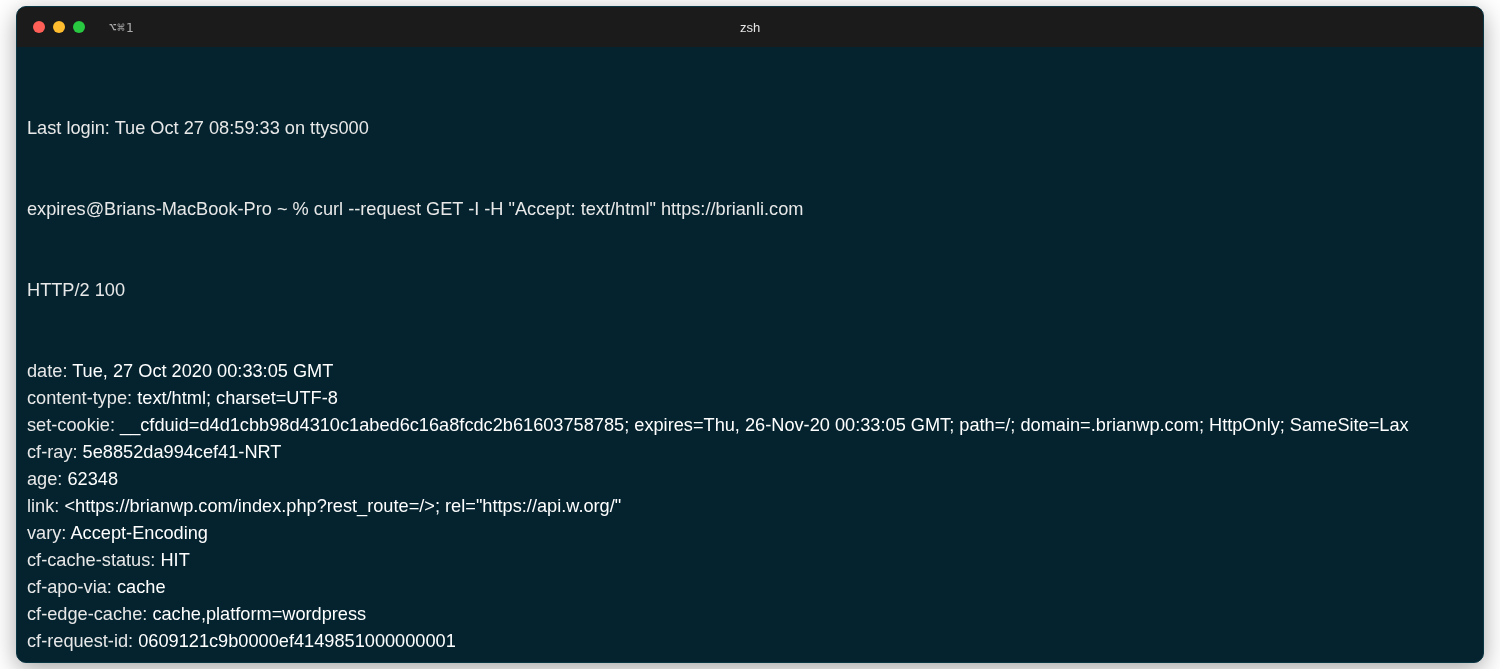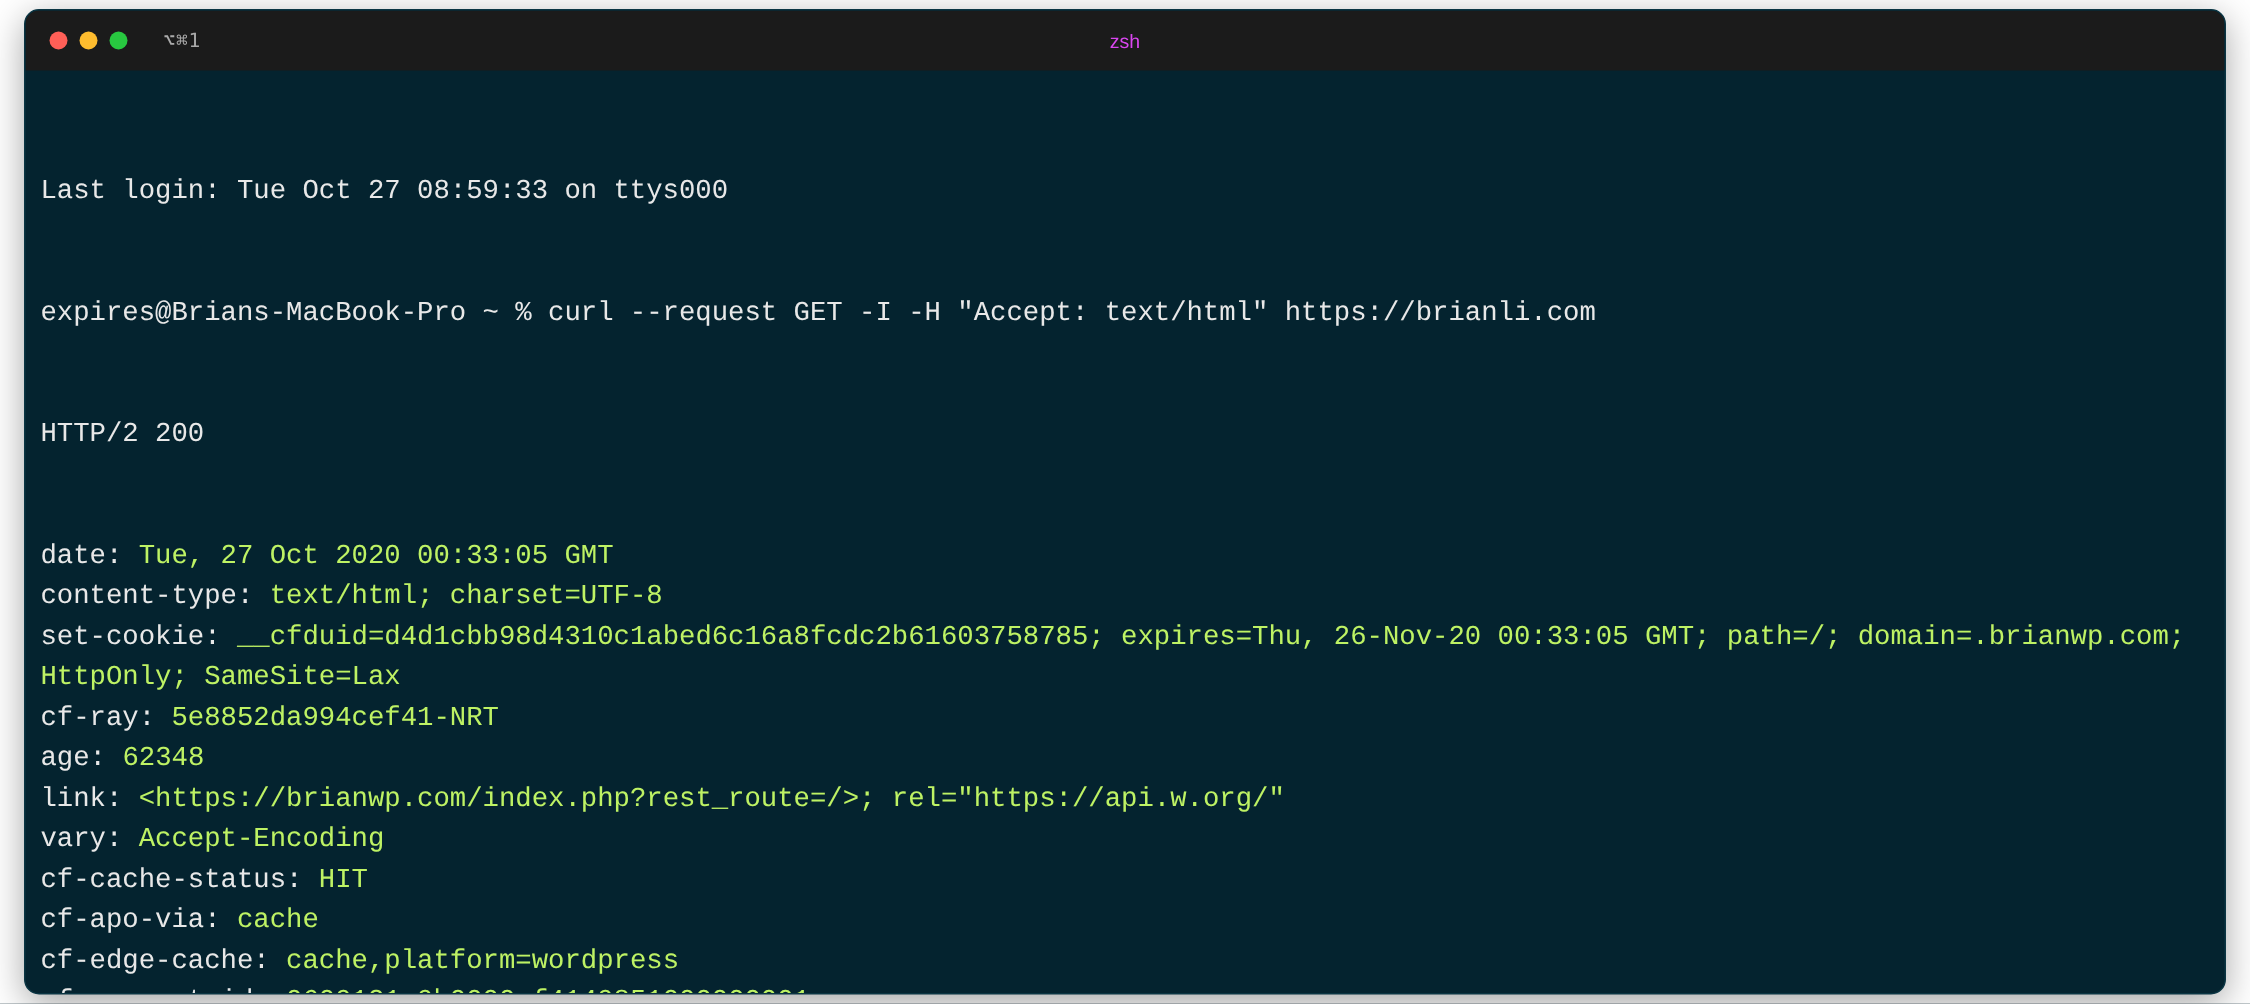--- a/index.html
+++ b/index.html
@@ -50,55 +50,55 @@
     margin-left: 24px;
     color: #aaaaaa;
     font-family: ui-monospace, SFMono-Regular, Menlo, Monaco, Consolas, monospace;
     font-size: 13px;
     letter-spacing: 0.5px;
   }
   .title-center {
     position: absolute;
     left: 50%;
     transform: translateX(-50%);
-    color: #d946ef;
+    color: #e5e5e5;
     font-family: -apple-system, BlinkMacSystemFont, "Helvetica Neue", Arial, sans-serif;
     font-size: 13px;
   }
   .term {
     flex: 1 1 auto;
     padding: 14px 10px 10px 10px;
-    font-family: Liberation Mono, monospace;
+    font-family: Liberation Sans, sans-serif;
     font-size: 18.2px;
     line-height: 27px;
     color: #e8e8e8;
     white-space: pre-wrap;
     word-break: break-all;
     overflow: hidden;
   }
   .term .line { display: block; }
   .prompt-text { color: #e8e8e8; }
   .hdr-key { color: #e8e8e8; font-weight: 400; }
-  .hdr-val { color: #bef264; }
+  .hdr-val { color: #ffffff; }
 </style>
 </head>
 <body>
 
 <div class="window">
 
   <div class="titlebar">
     <div class="traffic-lights">
       <span class="dot red"></span>
       <span class="dot yellow"></span>
       <span class="dot green"></span>
     </div>
     <span class="tab-label">⌥⌘1</span>
     <span class="title-center">zsh</span>
   </div>
 
   <div class="term">
     <span class="line">Last login: Tue Oct 27 08:59:33 on ttys000</span>
     <span class="line"><span class="prompt-text">expires@Brians-MacBook-Pro ~ % </span><span>curl --request GET -I -H "Accept: text/html" https://brianli.com</span></span>
-    <span class="line">HTTP/2 200</span>
+    <span class="line">HTTP/2 100</span>
     <span class="line"><span class="hdr-key">date:</span> <span class="hdr-val">Tue, 27 Oct 2020 00:33:05 GMT</span></span><span class="line"><span class="hdr-key">content-type:</span> <span class="hdr-val">text/html; charset=UTF-8</span></span><span class="line"><span class="hdr-key">set-cookie:</span> <span class="hdr-val">__cfduid=d4d1cbb98d4310c1abed6c16a8fcdc2b61603758785; expires=Thu, 26-Nov-20 00:33:05 GMT; path=/; domain=.brianwp.com; HttpOnly; SameSite=Lax</span></span><span class="line"><span class="hdr-key">cf-ray:</span> <span class="hdr-val">5e8852da994cef41-NRT</span></span><span class="line"><span class="hdr-key">age:</span> <span class="hdr-val">62348</span></span><span class="line"><span class="hdr-key">link:</span> <span class="hdr-val">&lt;https://brianwp.com/index.php?rest_route=/&gt;; rel="https://api.w.org/"</span></span><span class="line"><span class="hdr-key">vary:</span> <span class="hdr-val">Accept-Encoding</span></span><span class="line"><span class="hdr-key">cf-cache-status:</span> <span class="hdr-val">HIT</span></span><span class="line"><span class="hdr-key">cf-apo-via:</span> <span class="hdr-val">cache</span></span><span class="line"><span class="hdr-key">cf-edge-cache:</span> <span class="hdr-val">cache,platform=wordpress</span></span><span class="line"><span class="hdr-key">cf-request-id:</span> <span class="hdr-val">0609121c9b0000ef4149851000000001</span></span>
   </div>
 
 </div>
 
 </body></html>

